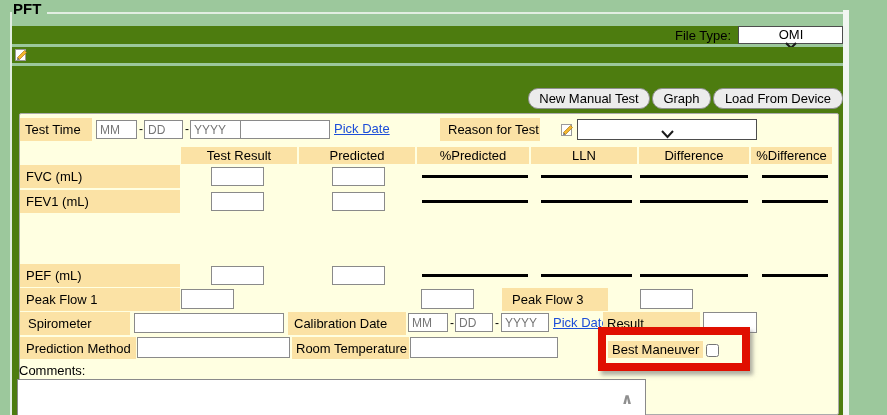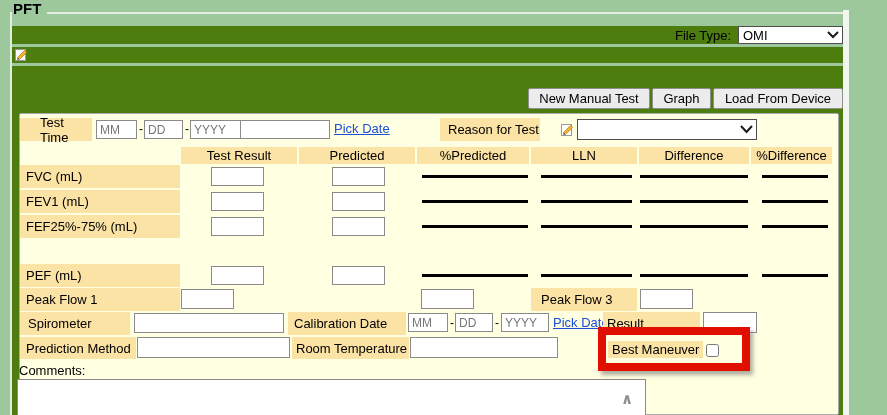--- a/index.html
+++ b/index.html
@@ -22,28 +22,28 @@
   
   .inp {
     position:absolute; background:#fff; border:1px solid #8a8a8a;
     font-family:inherit; font-size:12px; padding:0 3px; color:#0c4a6e;
   }
   .inp::placeholder { color:#767676; font-size:12px; }
   .cell { position:absolute; background:#FBE2A5; display:flex; align-items:center; }
   .link { position:absolute; text-decoration:underline; color:#1d4ed8; cursor:pointer; }
   .btn {
     position:absolute; top:88px; height:21px; background:#ececec;
-    border:1px solid #8f8f8f; border-radius:2px;
+    border:1px solid #8f8f8f; border-radius:10px;
     display:flex; align-items:center; justify-content:center;
     font-size:13px; cursor:pointer;
   }
   .selectbox {
     position:absolute; background:#fff; border:1px solid #4d4d4d;
     display:flex; align-items:center; justify-content:space-between;
-    padding:0 3px 0 4px; cursor:pointer;
+    padding:0 3px 0 4px; cursor:pointer;flex-direction:column;
   }
   .panel {
     position:absolute; left:19px; top:113px; width:820px; height:302px;
     border:1px solid #ababab; border-radius:2px; background:#FFFFE1;
   }
   .prow { position:absolute; left:0; width:887px; height:23px; }
   .rowlabel { left:20px; top:0; width:160px; height:23px; padding-left:6px; }
   .hcell { position:absolute; top:147px; height:17px; background:#FBE2A5;
            display:flex; align-items:center; justify-content:center; font-size:13px; }
   .h1{left:181px;width:116px}.h2{left:299px;width:116px}.h3{left:417px;width:112px}
@@ -102,21 +102,21 @@
 
   <div class="creamblock" style="top:66px; height:349px;"></div>
 
   <button class="btn" style="left:528px; width:122px;">New Manual Test</button>
   <button class="btn" style="left:652px; width:59px;">Graph</button>
   <button class="btn" style="left:713px; width:130px;">Load From Device</button>
 
   <div class="panel"></div>
 
   <div class="prow" style="top:118px;">
-    <div class="cell" style="left:20px; top:0; width:72px; height:23px; padding-left:20px;">Test Time</div>
+    <div class="cell" style="left:20px; top:0; width:72px; height:23px; padding-left:5px;">Test Time</div>
     <input class="inp" style="left: 96px; top: 2px; width: 41px; height: 19px;" placeholder="MM">
     <span class="sep" style="left:139px; top:4px;">-</span>
     <input class="inp" style="left: 144px; top: 2px; width: 39px; height: 19px;" placeholder="DD">
     <span class="sep" style="left:185px; top:4px;">-</span>
     <input class="inp" style="left: 190px; top: 2px; width: 51px; height: 19px;" placeholder="YYYY">
     <input class="inp" style="left: 240px; top: 2px; width: 90px; height: 19px;">
     <span class="link" style="left:334px; top:3px;">Pick Date</span>
     <div class="cell" style="left:440px; top:0; width:100px; height:23px; padding-left:8px;">Reason for Test</div>
     <span class="icon-pencil abs" style="left:561px; top:5px;">
       <svg width="13" height="13" viewBox="0 0 13 13">
@@ -153,44 +153,35 @@
   </div>
   <div class="prow" style="top:190px;">
     <div class="cell rowlabel">FEV1 (mL)</div>
     <input class="inp ti1" style="">
     <input class="inp ti2" style="">
     <div class="dashline d1"></div>
     <div class="dashline d2"></div>
     <div class="dashline d3"></div>
     <div class="dashline d4"></div>
   </div>
-  <div class="prow" style="top:215px;">
-    <div class="cell rowlabel">FEF25%-75% (mL)</div>
-    <input class="inp ti1" style="">
-    <input class="inp ti2" style="">
-    <div class="dashline d1"></div>
-    <div class="dashline d2"></div>
-    <div class="dashline d3"></div>
-    <div class="dashline d4"></div>
-  </div>
   <div class="prow" style="top:264px;">
     <div class="cell rowlabel">PEF (mL)</div>
     <input class="inp ti1" style="">
     <input class="inp ti2" style="">
     <div class="dashline d1"></div>
     <div class="dashline d2"></div>
     <div class="dashline d3"></div>
     <div class="dashline d4"></div>
   </div>
 
   <div class="prow" style="top:288px;">
     <div class="cell" style="left:20px; top:0; width:160px; height:23px; padding-left:6px;">Peak Flow 1</div>
     <input class="inp" style="left: 181px; top: 1px; width: 53px; height: 20px;">
     <input class="inp" style="left: 421px; top: 1px; width: 53px; height: 20px;">
-    <div class="cell" style="left:531px; top:0; width:106px; height:23px; padding-left:10px;">Peak Flow 3</div>
+    <div class="cell" style="left:502px; top:0; width:106px; height:23px; padding-left:10px;">Peak Flow 3</div>
     <input class="inp" style="left: 640px; top: 1px; width: 53px; height: 20px;">
   </div>
 
   <div class="prow" style="top:312px;">
     <div class="cell" style="left:20px; top:0; width:110px; height:23px; padding-left:8px;">Spirometer</div>
     <input class="inp" style="left: 134px; top: 1px; width: 150px; height: 20px;">
     <div class="cell" style="left:288px; top:0; width:118px; height:23px; padding-left:6px;">Calibration Date</div>
     <input class="inp" style="left: 408px; top: 1px; width: 40px; height: 19px;" placeholder="MM">
     <span class="sep" style="left:450px; top:4px;">-</span>
     <input class="inp" style="left: 455px; top: 1px; width: 38px; height: 19px;" placeholder="DD">

